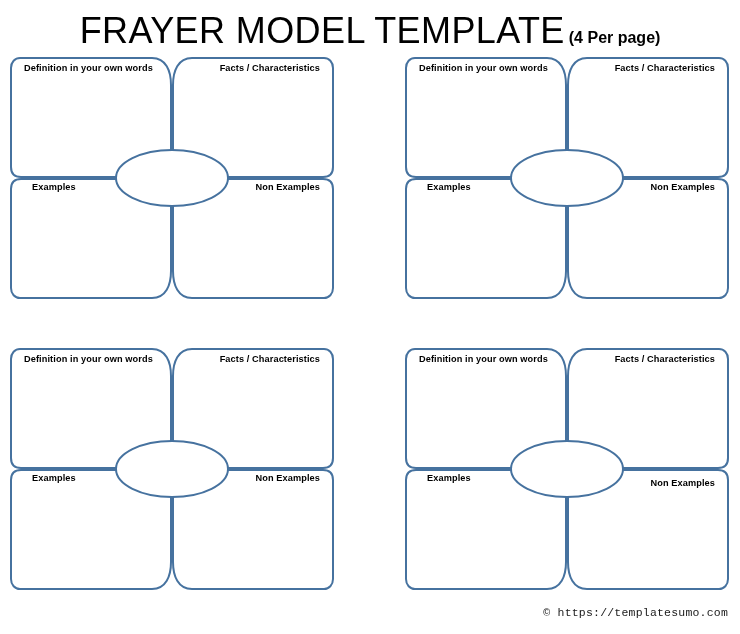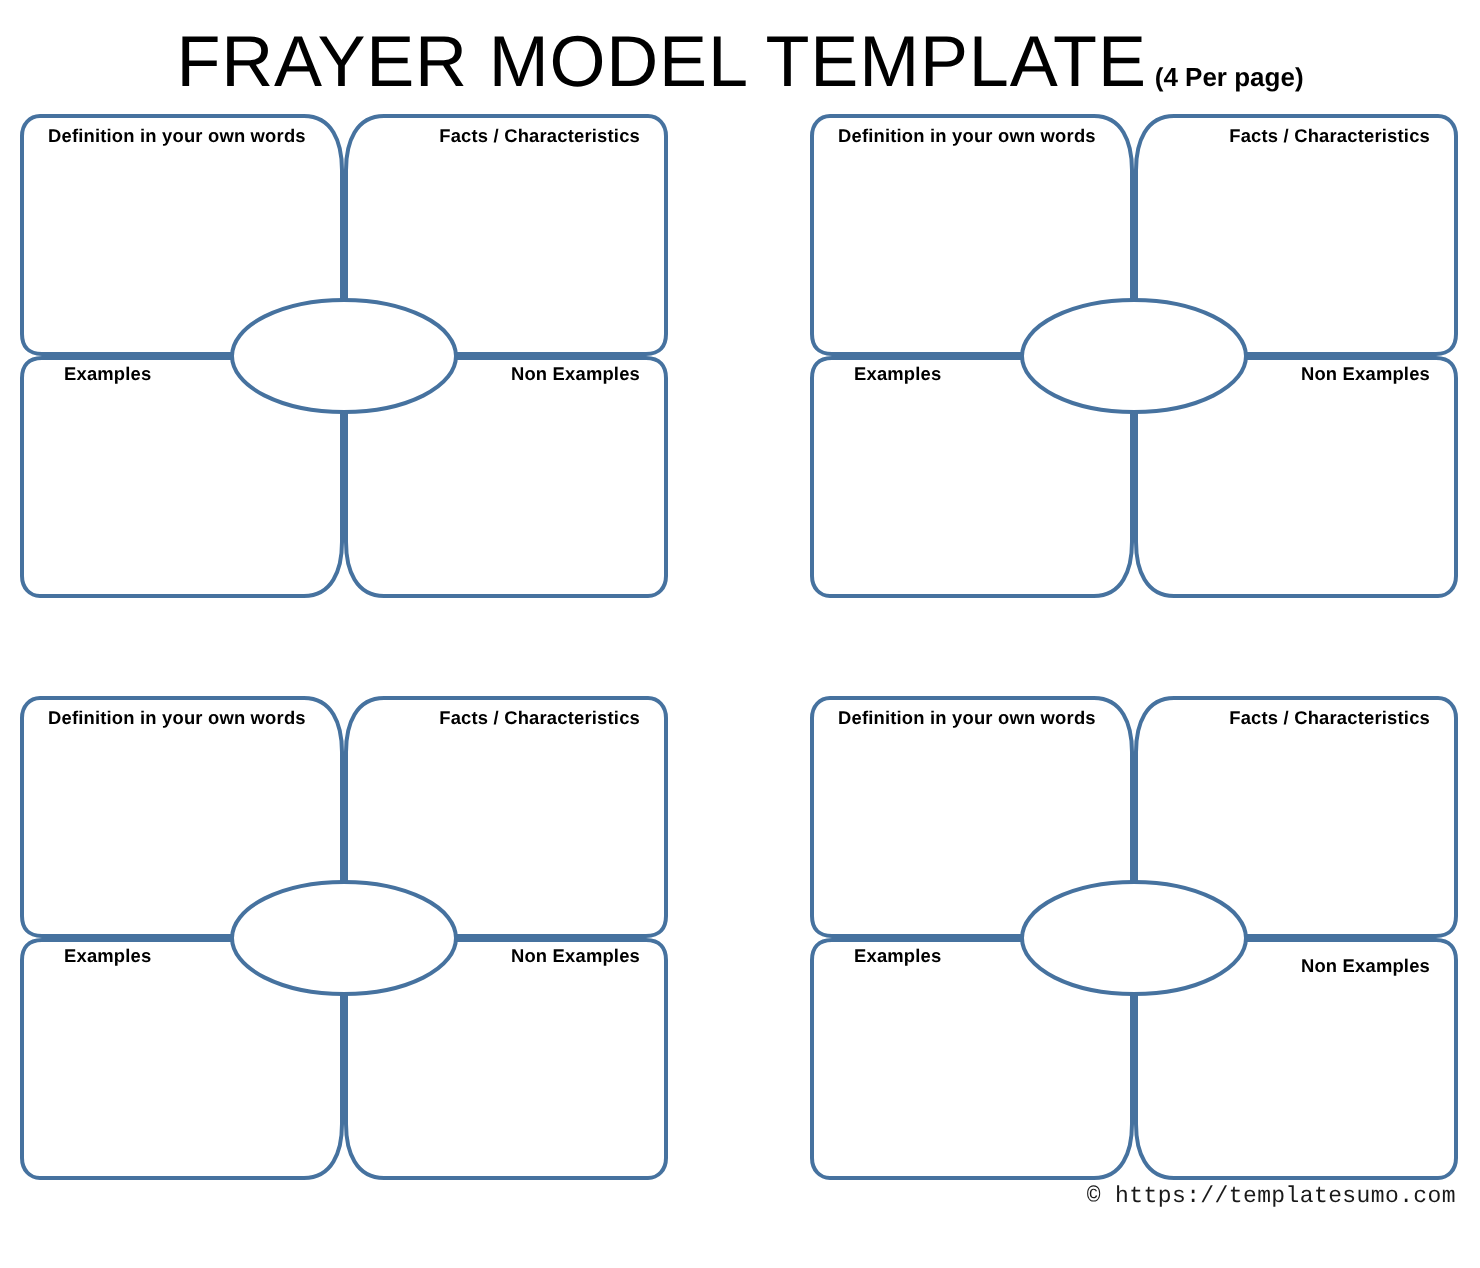--- a/index.html
+++ b/index.html
@@ -24,21 +24,21 @@
   }
   .title-main {
     font-family: "Liberation Sans", sans-serif;
     font-size: 36px;
     font-weight: 400;
     letter-spacing: 0.4px;
     color: #000000;
   }
   .title-sub {
     font-family: "Liberation Sans", sans-serif;
-    font-size: 13px;
+    font-size: 16px;
     font-weight: bold;
     color: #000000;
     margin-left: 4px;
   }
   .frayer {
     position: absolute;
   }
   .frayer svg {
     display: block;
     overflow: visible;
@@ -49,21 +49,21 @@
     font-weight: bold;
     fill: #000000;
     letter-spacing: 0.1px;
   }
   .q-label.right {
     text-anchor: end;
   }
   .footer {
     position: absolute;
     left: 0;
-    top: 588px;
+    top: 602px;
     width: 740px;
     text-align: right;
     padding-right: 12px;
     box-sizing: border-box;
   }
   .footer-text {
     font-family: "Liberation Mono", monospace;
     font-size: 11.5px;
     color: #1a1a1a;
     letter-spacing: 0.2px;

